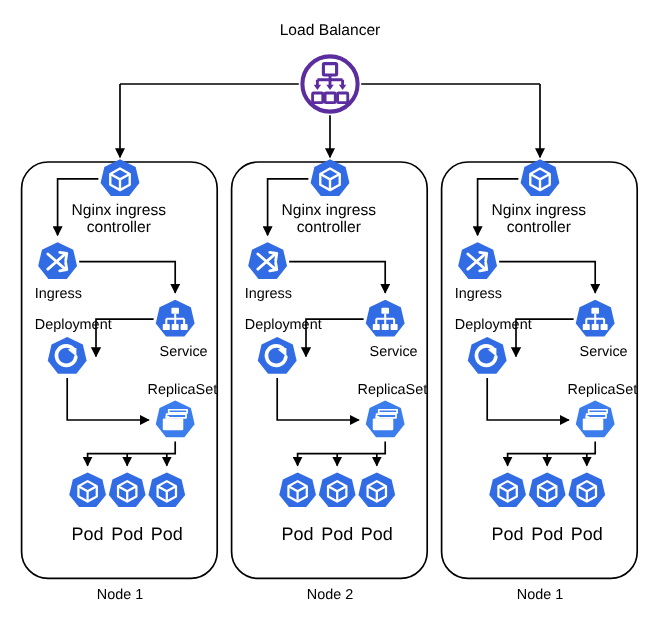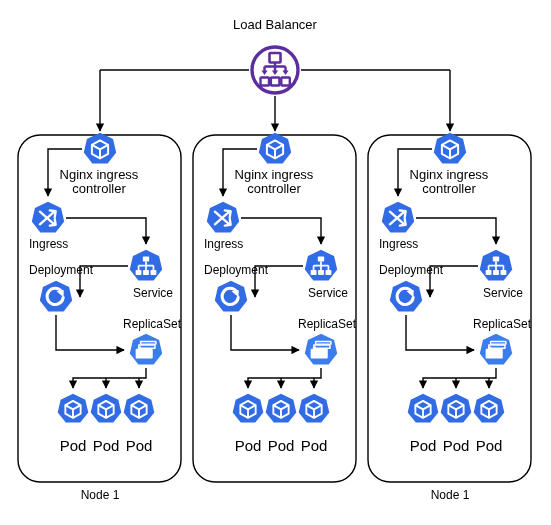--- a/index.html
+++ b/index.html
@@ -212,20 +212,21 @@
 
   <div class="lbl lbl-nginx" style="left:218px; top:168px; width:112px;">Nginx ingress</div>
   <div class="lbl lbl-nginx" style="left:218px; top:182px; width:112px;">controller</div>
   <div class="lbl lbl-comp" style="left:193px; top:238px; width:64px; text-align:left;">Ingress</div>
   <div class="lbl lbl-comp" style="left:297px; top:287px; width:60px; text-align:left;">Service</div>
   <div class="lbl lbl-comp" style="left:193px; top:264px; width:78px; text-align:left;">Deployment</div>
   <div class="lbl lbl-comp" style="left:287px; top:318px; width:70px; text-align:left;">ReplicaSet</div>
   <div class="lbl lbl-pod" style="left:232px; top:437px; width:32px;">Pod</div>
   <div class="lbl lbl-pod" style="left:265px; top:437px; width:32px;">Pod</div>
   <div class="lbl lbl-pod" style="left:298px; top:437px; width:32px;">Pod</div>
+  <div class="lbl lbl-node" style="left:233px; top:489px; width:84px;">Node 2</div>
 
   <div class="lbl lbl-nginx" style="left:393px; top:168px; width:112px;">Nginx ingress</div>
   <div class="lbl lbl-nginx" style="left:393px; top:182px; width:112px;">controller</div>
   <div class="lbl lbl-comp" style="left:368px; top:238px; width:64px; text-align:left;">Ingress</div>
   <div class="lbl lbl-comp" style="left:472px; top:287px; width:60px; text-align:left;">Service</div>
   <div class="lbl lbl-comp" style="left:368px; top:264px; width:78px; text-align:left;">Deployment</div>
   <div class="lbl lbl-comp" style="left:462px; top:318px; width:70px; text-align:left;">ReplicaSet</div>
   <div class="lbl lbl-pod" style="left:407px; top:437px; width:32px;">Pod</div>
   <div class="lbl lbl-pod" style="left:440px; top:437px; width:32px;">Pod</div>
   <div class="lbl lbl-pod" style="left:473px; top:437px; width:32px;">Pod</div>

